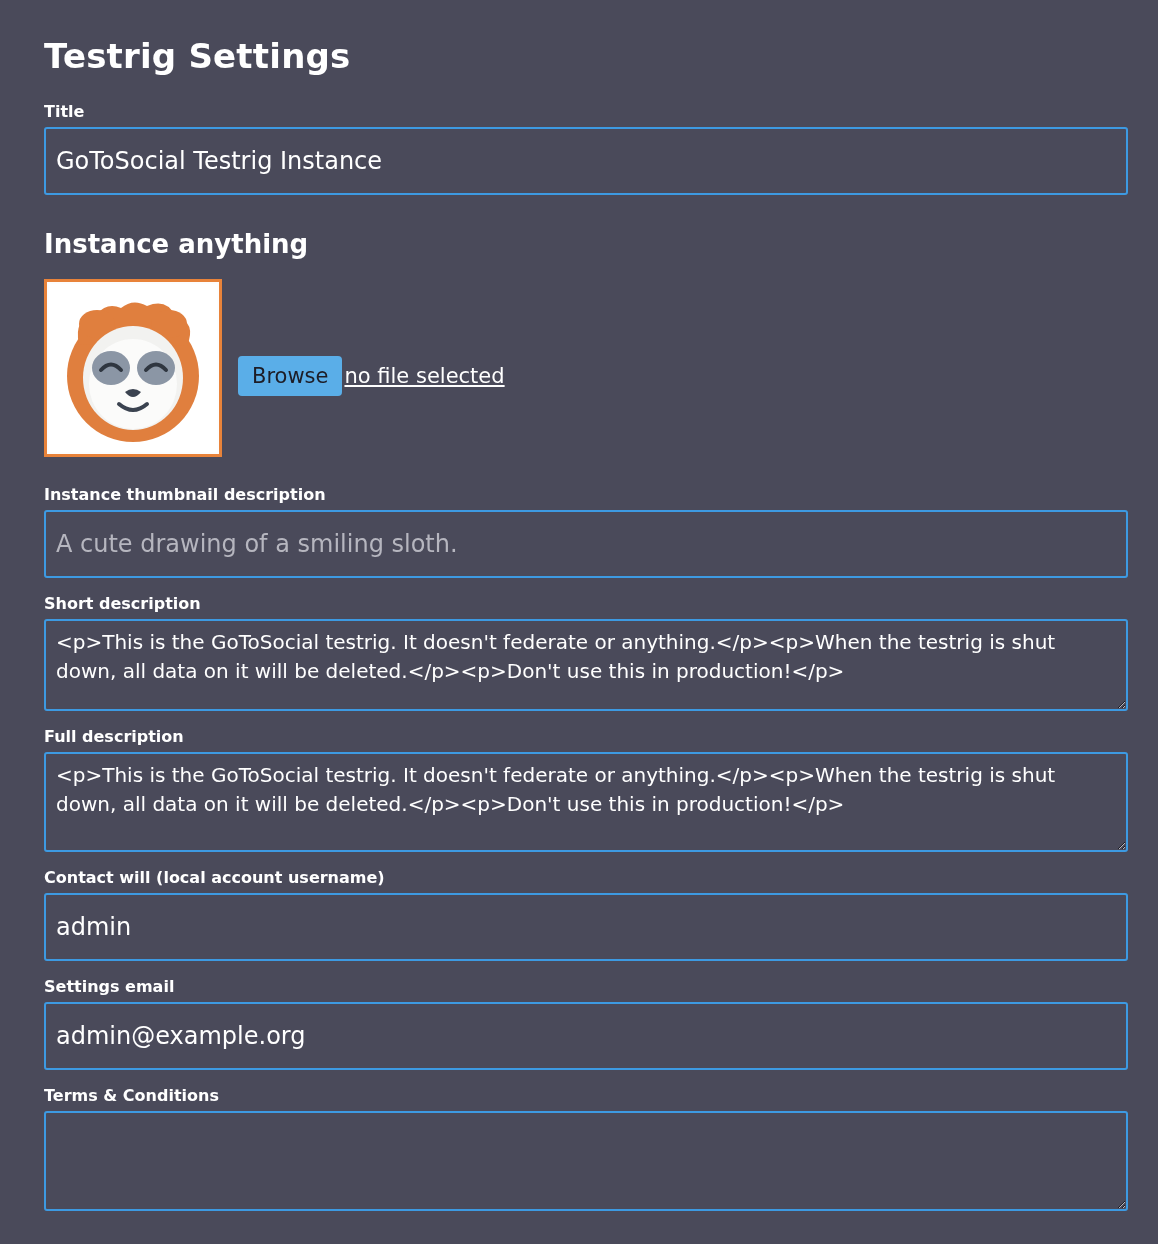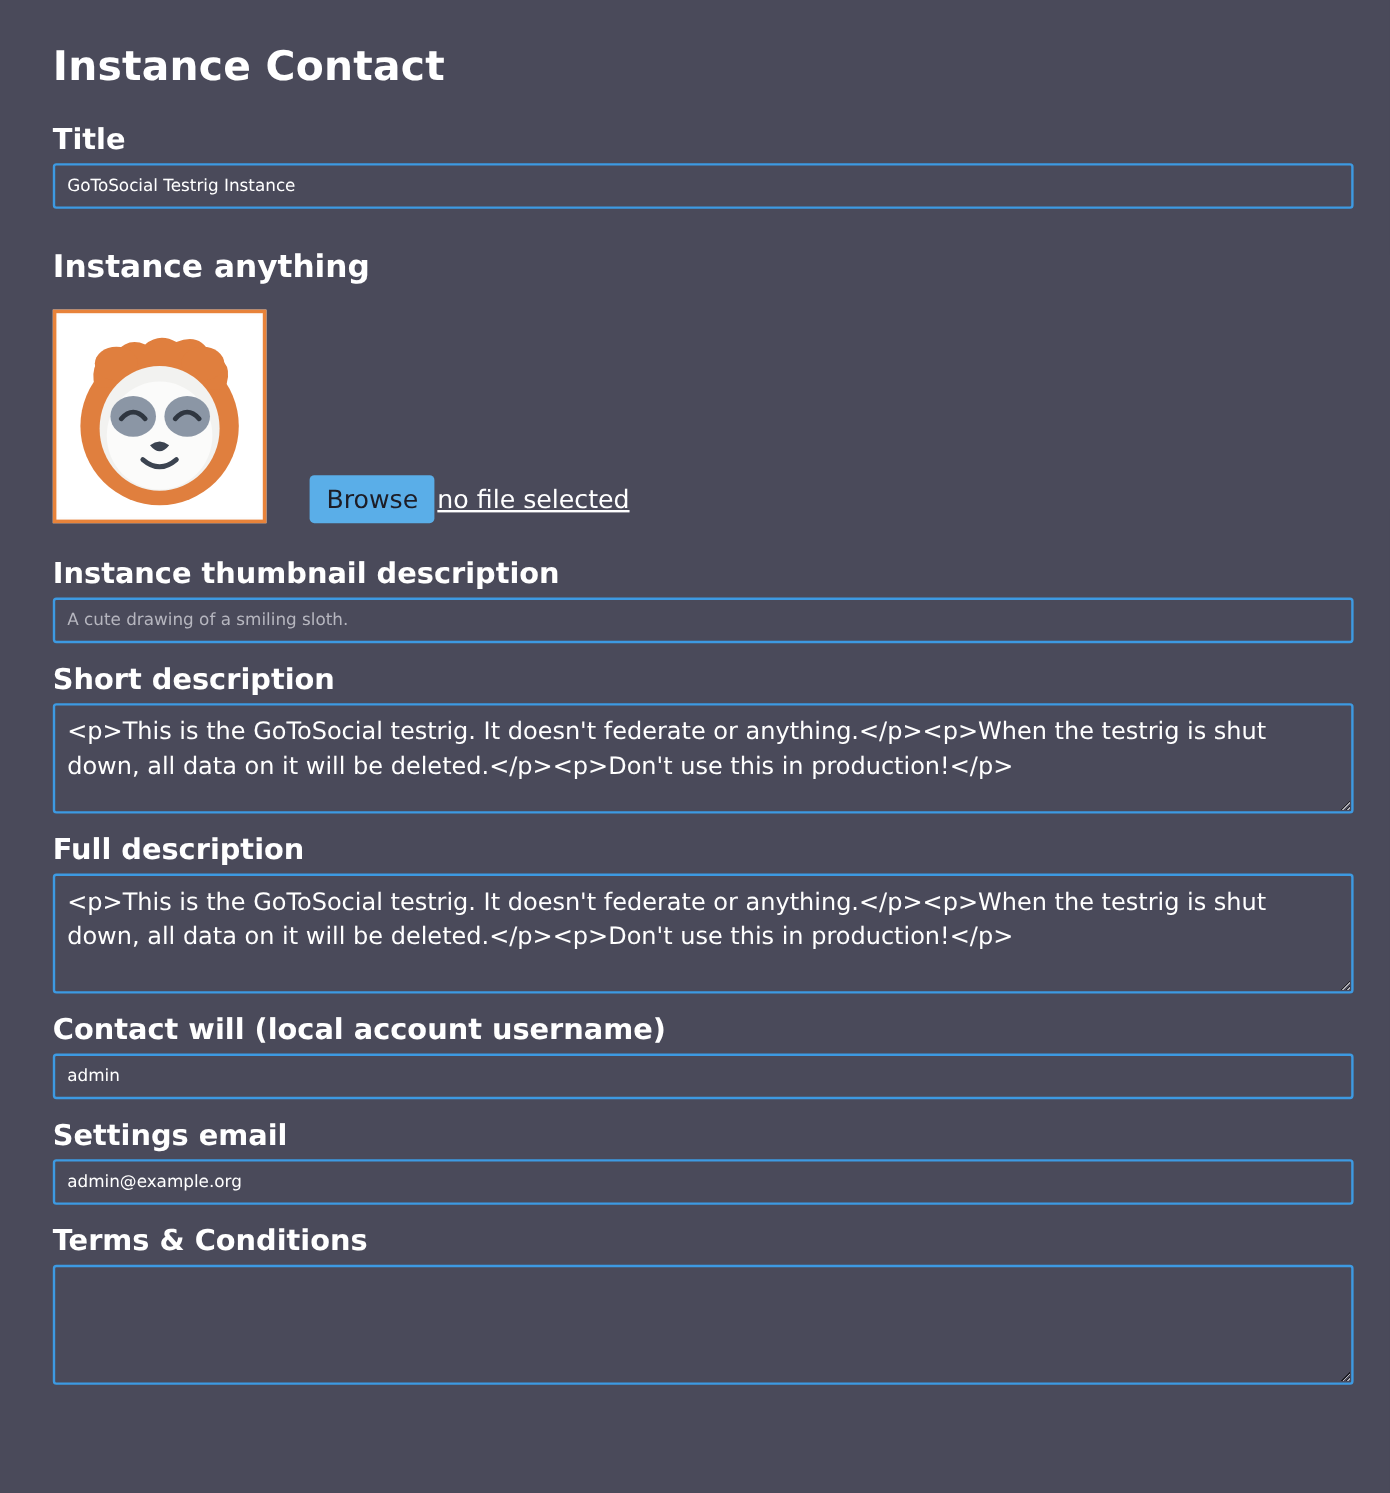--- a/index.html
+++ b/index.html
@@ -19,42 +19,42 @@
     padding: 28px 30px 0 44px;
   }
   .page-title {
     font-size: 34px;
     font-weight: bold;
     letter-spacing: 0.2px;
     margin: 8px 0 26px 0;
     color: #ffffff;
   }
   .field-label {
-    font-size: 24px;
+    font-size: 16px;
     font-weight: bold;
     color: #ffffff;
     margin: 0 0 6px 0;
     display: block;
   }
   .section-heading {
     font-size: 26px;
     font-weight: bold;
     color: #ffffff;
     margin: 34px 0 20px 0;
   }
   .text-input {
     display: block;
     width: 1084px;
-    height: 38px;
+    height: 68px;
     background: #4a4a5a;
     border: 2px solid #3d9ae2;
     border-radius: 3px;
     color: #ffffff;
     font-family: "DejaVu Sans", sans-serif;
-    font-size: 14px;
+    font-size: 24px;
     padding: 6px 10px;
     outline: none;
   }
   .text-input::placeholder { color: #b6b6bf; }
   .text-area {
     display: block;
     width: 1084px;
     height: 92px;
     background: #4a4a5a;
     border: 2px solid #3d9ae2;
@@ -67,22 +67,22 @@
     outline: none;
     resize: vertical;
     overflow: hidden;
   }
   .tall-area {
     height: 100px;
   }
   .field-block { margin-bottom: 16px; }
   .thumb-row {
     display: flex;
-    align-items: flex-end;
-    gap: 36px;
+    align-items: center;
+    gap: 16px;
     margin-bottom: 28px;
   }
   .thumb-frame {
     width: 178px;
     height: 178px;
     border: 3px solid #e8833a;
     background: #fdfdfd;
     display: flex;
     align-items: center;
     justify-content: center;
@@ -108,21 +108,21 @@
     color: #ffffff;
     margin-left: 2px;
     text-decoration: underline;
   }
 </style>
 </head>
 <body>
 
 <div class="page">
 
-  <h1 class="page-title">Instance Contact</h1>
+  <h1 class="page-title">Testrig Settings</h1>
 
   <div class="field-block">
     <label class="field-label">Title</label>
     <input class="text-input" type="text" value="GoToSocial Testrig Instance" style="">
   </div>
 
   <h2 class="section-heading">Instance anything</h2>
 
   <div class="thumb-row">
     <div class="thumb-frame">

